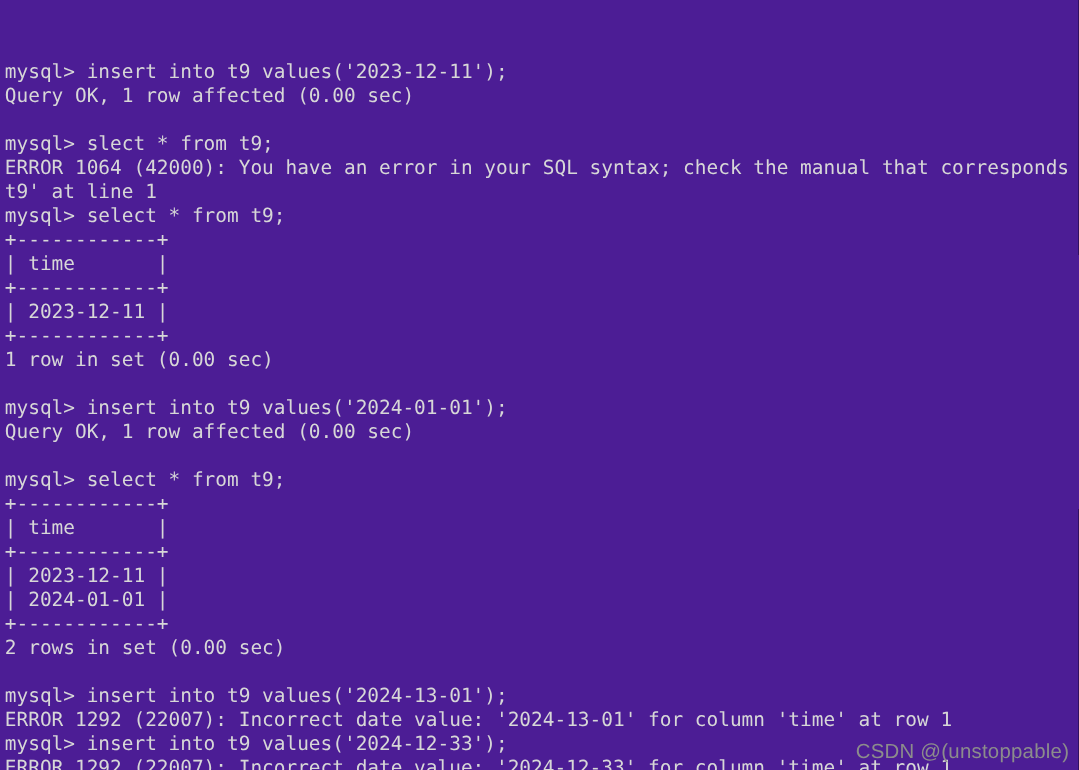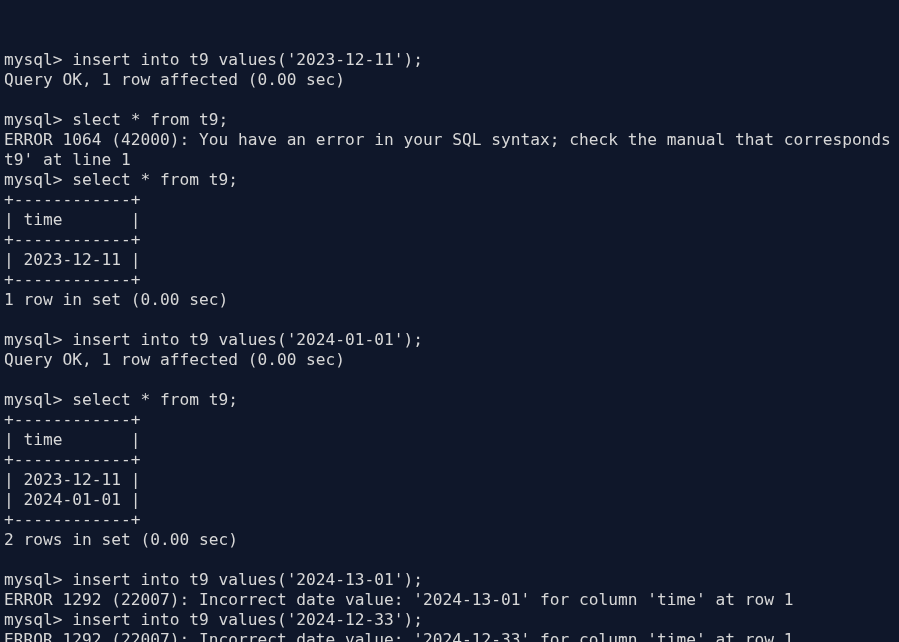--- a/index.html
+++ b/index.html
@@ -9,21 +9,21 @@
     width: 899px;
     height: 642px;
     background: #000000;
     overflow: hidden;
   }
 
   #terminal {
     position: relative;
     width: 899px;
     height: 642px;
-    background: #0f172a;
+    background: #4c1d95;
     padding: 10px 0 0 4px;
     font-family: "DejaVu Sans Mono", "Liberation Mono", monospace;
     font-size: 16.2px;
     line-height: 20px;
     color: #d7d7d7;
     overflow: hidden;
     white-space: pre;
     letter-spacing: 0px;
   }
 
@@ -49,13 +49,14 @@
     letter-spacing: 0.2px;
     white-space: pre;
   }
 </style>
 </head>
 <body>
 
 <div id="terminal">
   <div id="terminal-output"><div class="line">mysql&gt; insert into t9 values('2023-12-11');</div><div class="line">Query OK, 1 row affected (0.00 sec)</div><div class="line blank"></div><div class="line">mysql&gt; slect * from t9;</div><div class="line">ERROR 1064 (42000): You have an error in your SQL syntax; check the manual that corresponds to your MySQL server version for the right syntax to use near 'slect * from t9' at line 1</div><div class="line">t9' at line 1</div><div class="line">mysql&gt; select * from t9;</div><div class="line">+------------+</div><div class="line">| time       |</div><div class="line">+------------+</div><div class="line">| 2023-12-11 |</div><div class="line">+------------+</div><div class="line">1 row in set (0.00 sec)</div><div class="line blank"></div><div class="line">mysql&gt; insert into t9 values('2024-01-01');</div><div class="line">Query OK, 1 row affected (0.00 sec)</div><div class="line blank"></div><div class="line">mysql&gt; select * from t9;</div><div class="line">+------------+</div><div class="line">| time       |</div><div class="line">+------------+</div><div class="line">| 2023-12-11 |</div><div class="line">| 2024-01-01 |</div><div class="line">+------------+</div><div class="line">2 rows in set (0.00 sec)</div><div class="line blank"></div><div class="line">mysql&gt; insert into t9 values('2024-13-01');</div><div class="line">ERROR 1292 (22007): Incorrect date value: '2024-13-01' for column 'time' at row 1</div><div class="line">mysql&gt; insert into t9 values('2024-12-33');</div><div class="line">ERROR 1292 (22007): Incorrect date value: '2024-12-33' for column 'time' at row 1</div></div>
   
+  <div id="watermark">CSDN @(unstoppable)</div>
 </div>
 
 </body></html>

